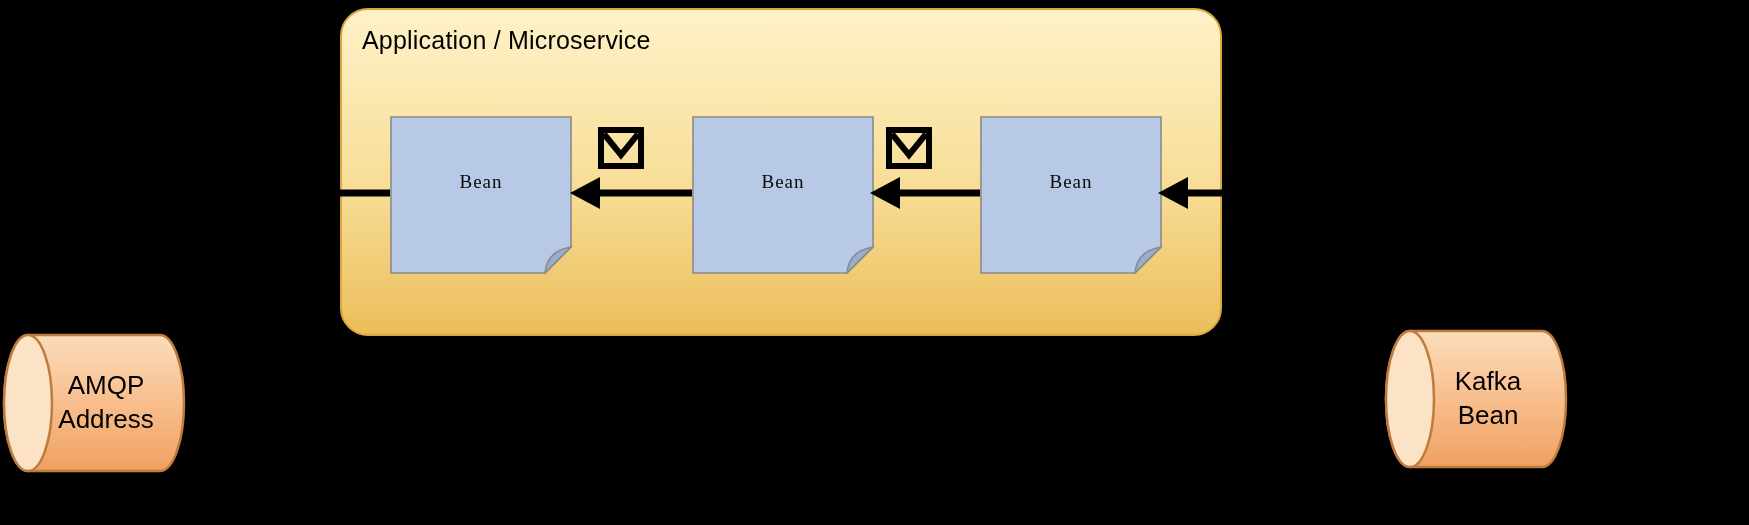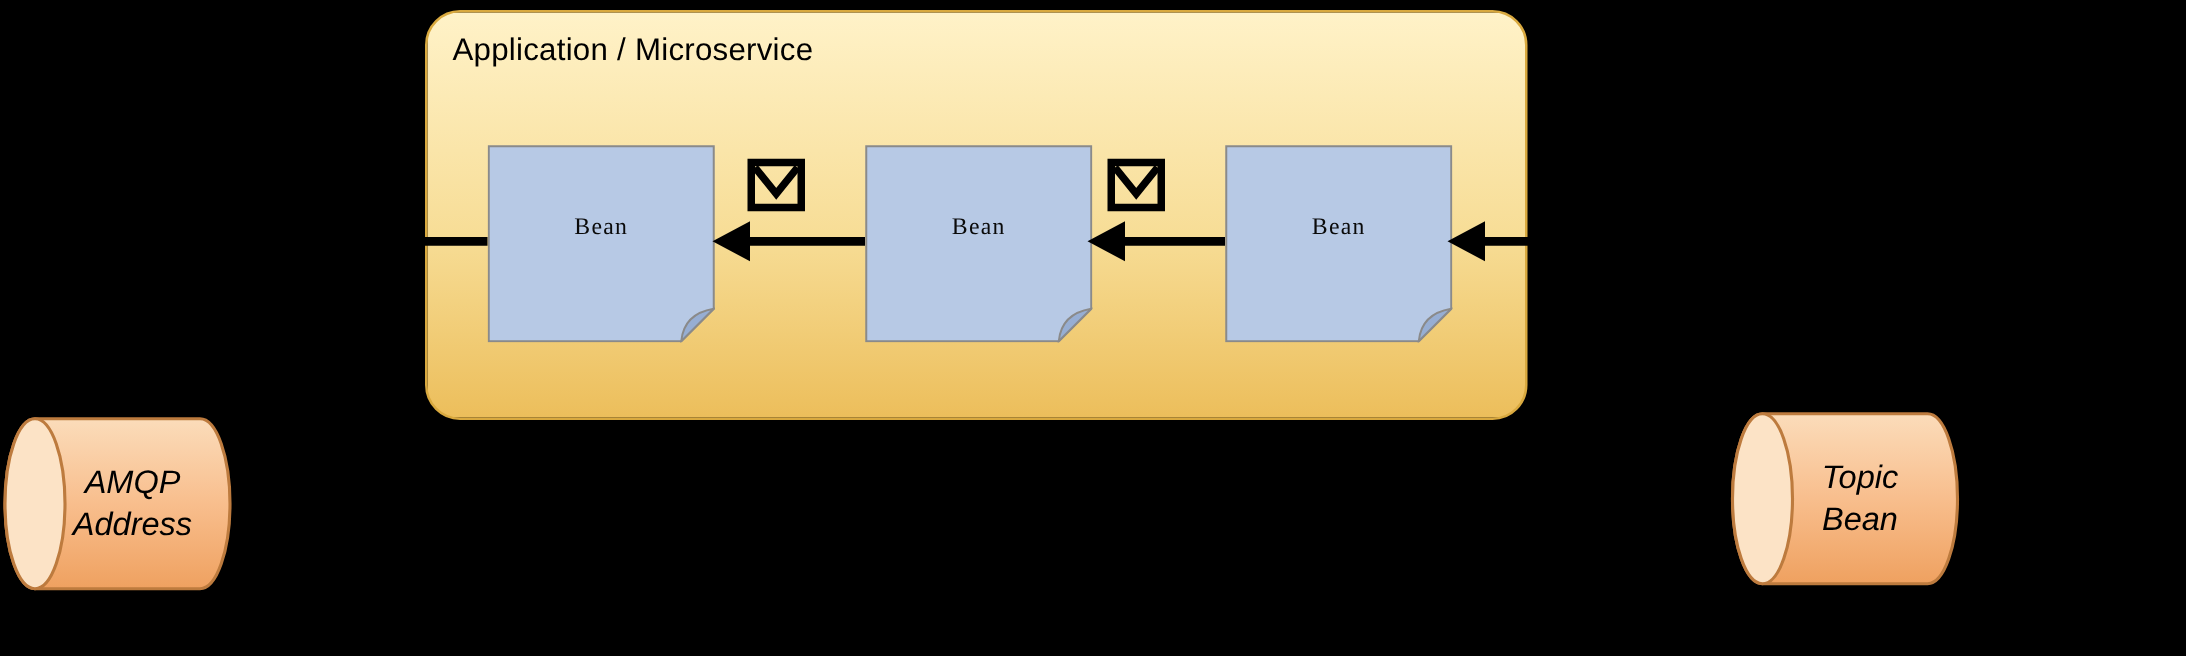--- a/index.html
+++ b/index.html
@@ -45,21 +45,21 @@
   .head{fill:#000;}
   .env-stroke{fill:none;stroke:#000;stroke-width:6;}
 
   
   .cylinder{position:absolute;width:204px;height:142px;}
   .cyl-amqp{left:2px;top:332px;}
   .cyl-kafka{left:1384px;top:328px;}
   .cyl-label{
     position:absolute;left:14px;top:0;width:180px;height:142px;
     display:flex;flex-direction:column;align-items:center;justify-content:center;
-    font-size:26px;line-height:1.3;color:#000;text-align:center;font-style:italic;
+    font-size:26px;line-height:1.3;color:#000;text-align:center;
   }
 </style>
 </head>
 <body>
 
 <div class="stage">
 
   <div class="app-box">
     <div class="app-title">Application / Microservice</div>
 
@@ -144,18 +144,18 @@
         <linearGradient id="gradB" x1="0" y1="0" x2="0" y2="1">
           <stop offset="0" stop-color="#FBDCBA"></stop>
           <stop offset="0.5" stop-color="#F8BE8D"></stop>
           <stop offset="1" stop-color="#EFA160"></stop>
         </linearGradient>
       </defs>
       <path d="M26,3 H158 A24,68 0 0 1 158,139 H26 A24,68 0 0 1 26,3 Z" fill="url(#gradB)" stroke="#BD7B3E" stroke-width="2.5"></path>
       <ellipse cx="26" cy="71" rx="24" ry="68" fill="#FCE3C6" stroke="#BD7B3E" stroke-width="2.5"></ellipse>
     </svg>
     <div class="cyl-label">
-      <span>Topic</span>
+      <span>Kafka</span>
       <span>Bean</span>
     </div>
   </div>
 
 </div>
 
 </body></html>

